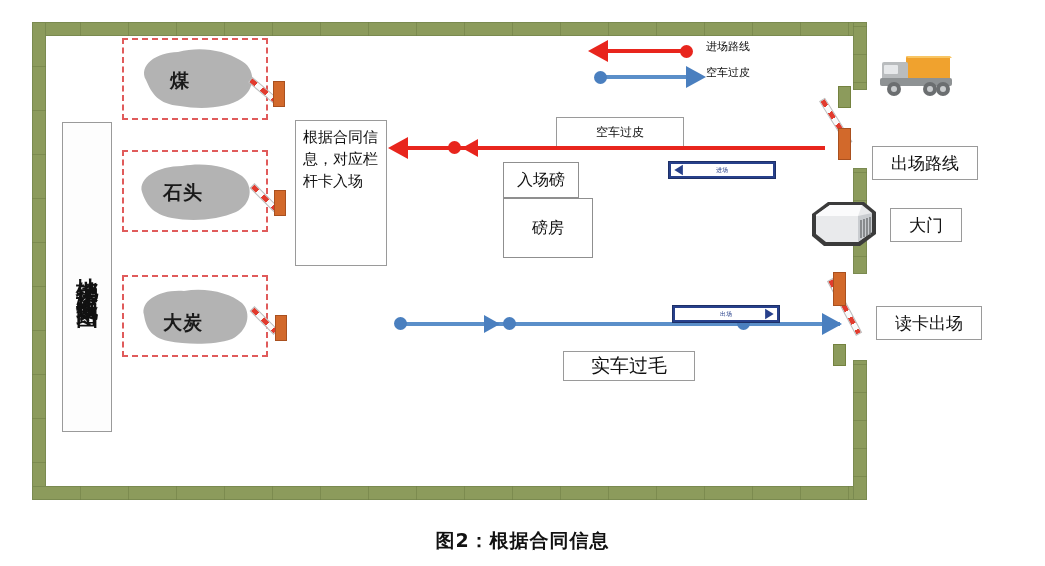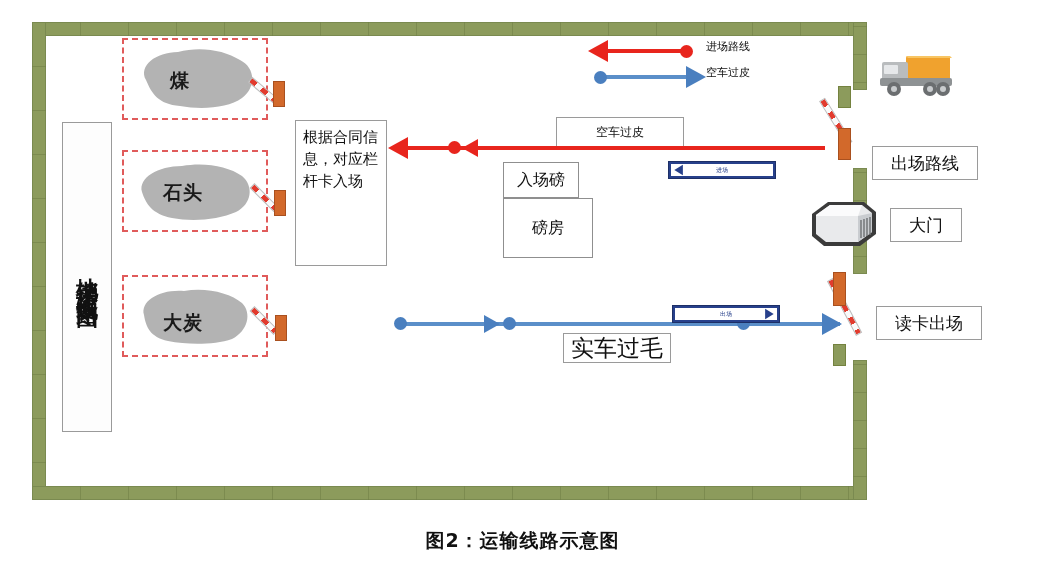--- a/index.html
+++ b/index.html
@@ -177,21 +177,21 @@
     <span>入场磅</span>
   </div>
   <div class="wb" style="left:503px;top:198px;width:90px;height:60px;">
     <span>磅房</span>
   </div>
 
   <div class="box" style="left:556px;top:117px;width:128px;height:30px;font-size:12px;">
     <span>空车过皮</span>
   </div>
 
-  <div class="box" style="left:563px;top:333px;width:108px;height:30px;font-size:23px;">
+  <div class="box" style="left:563px;top:351px;width:132px;height:30px;font-size:19px;">
     <span>实车过毛</span>
   </div>
 
   <div class="line-red" style="left:405px;top:146px;width:420px;"></div>
   <div class="arr arr-left-red" style="left:388px;top:137px;"></div>
   <div class="dot-red" style="left:448px;top:141px;"></div>
   <div class="arr arr-left-red-s" style="left:462px;top:139px;"></div>
 
   <div class="line-blue" style="left:400px;top:322px;width:440px;"></div>
   <div class="dot-blue" style="left:394px;top:317px;"></div>
@@ -274,15 +274,15 @@
   </svg>
 
   <div class="box" style="left:876px;top:306px;width:106px;height:34px;font-size:17px;">
     <span>读卡出场</span>
   </div>
 
   <div class="box" style="left:890px;top:208px;width:72px;height:34px;font-size:17px;">
     <span>大门</span>
   </div>
 
-  <div class="caption">图2：运输线路示意图</div>
+  <div class="caption">图2：根据合同信息</div>
 
 </div>
 
 </body></html>

